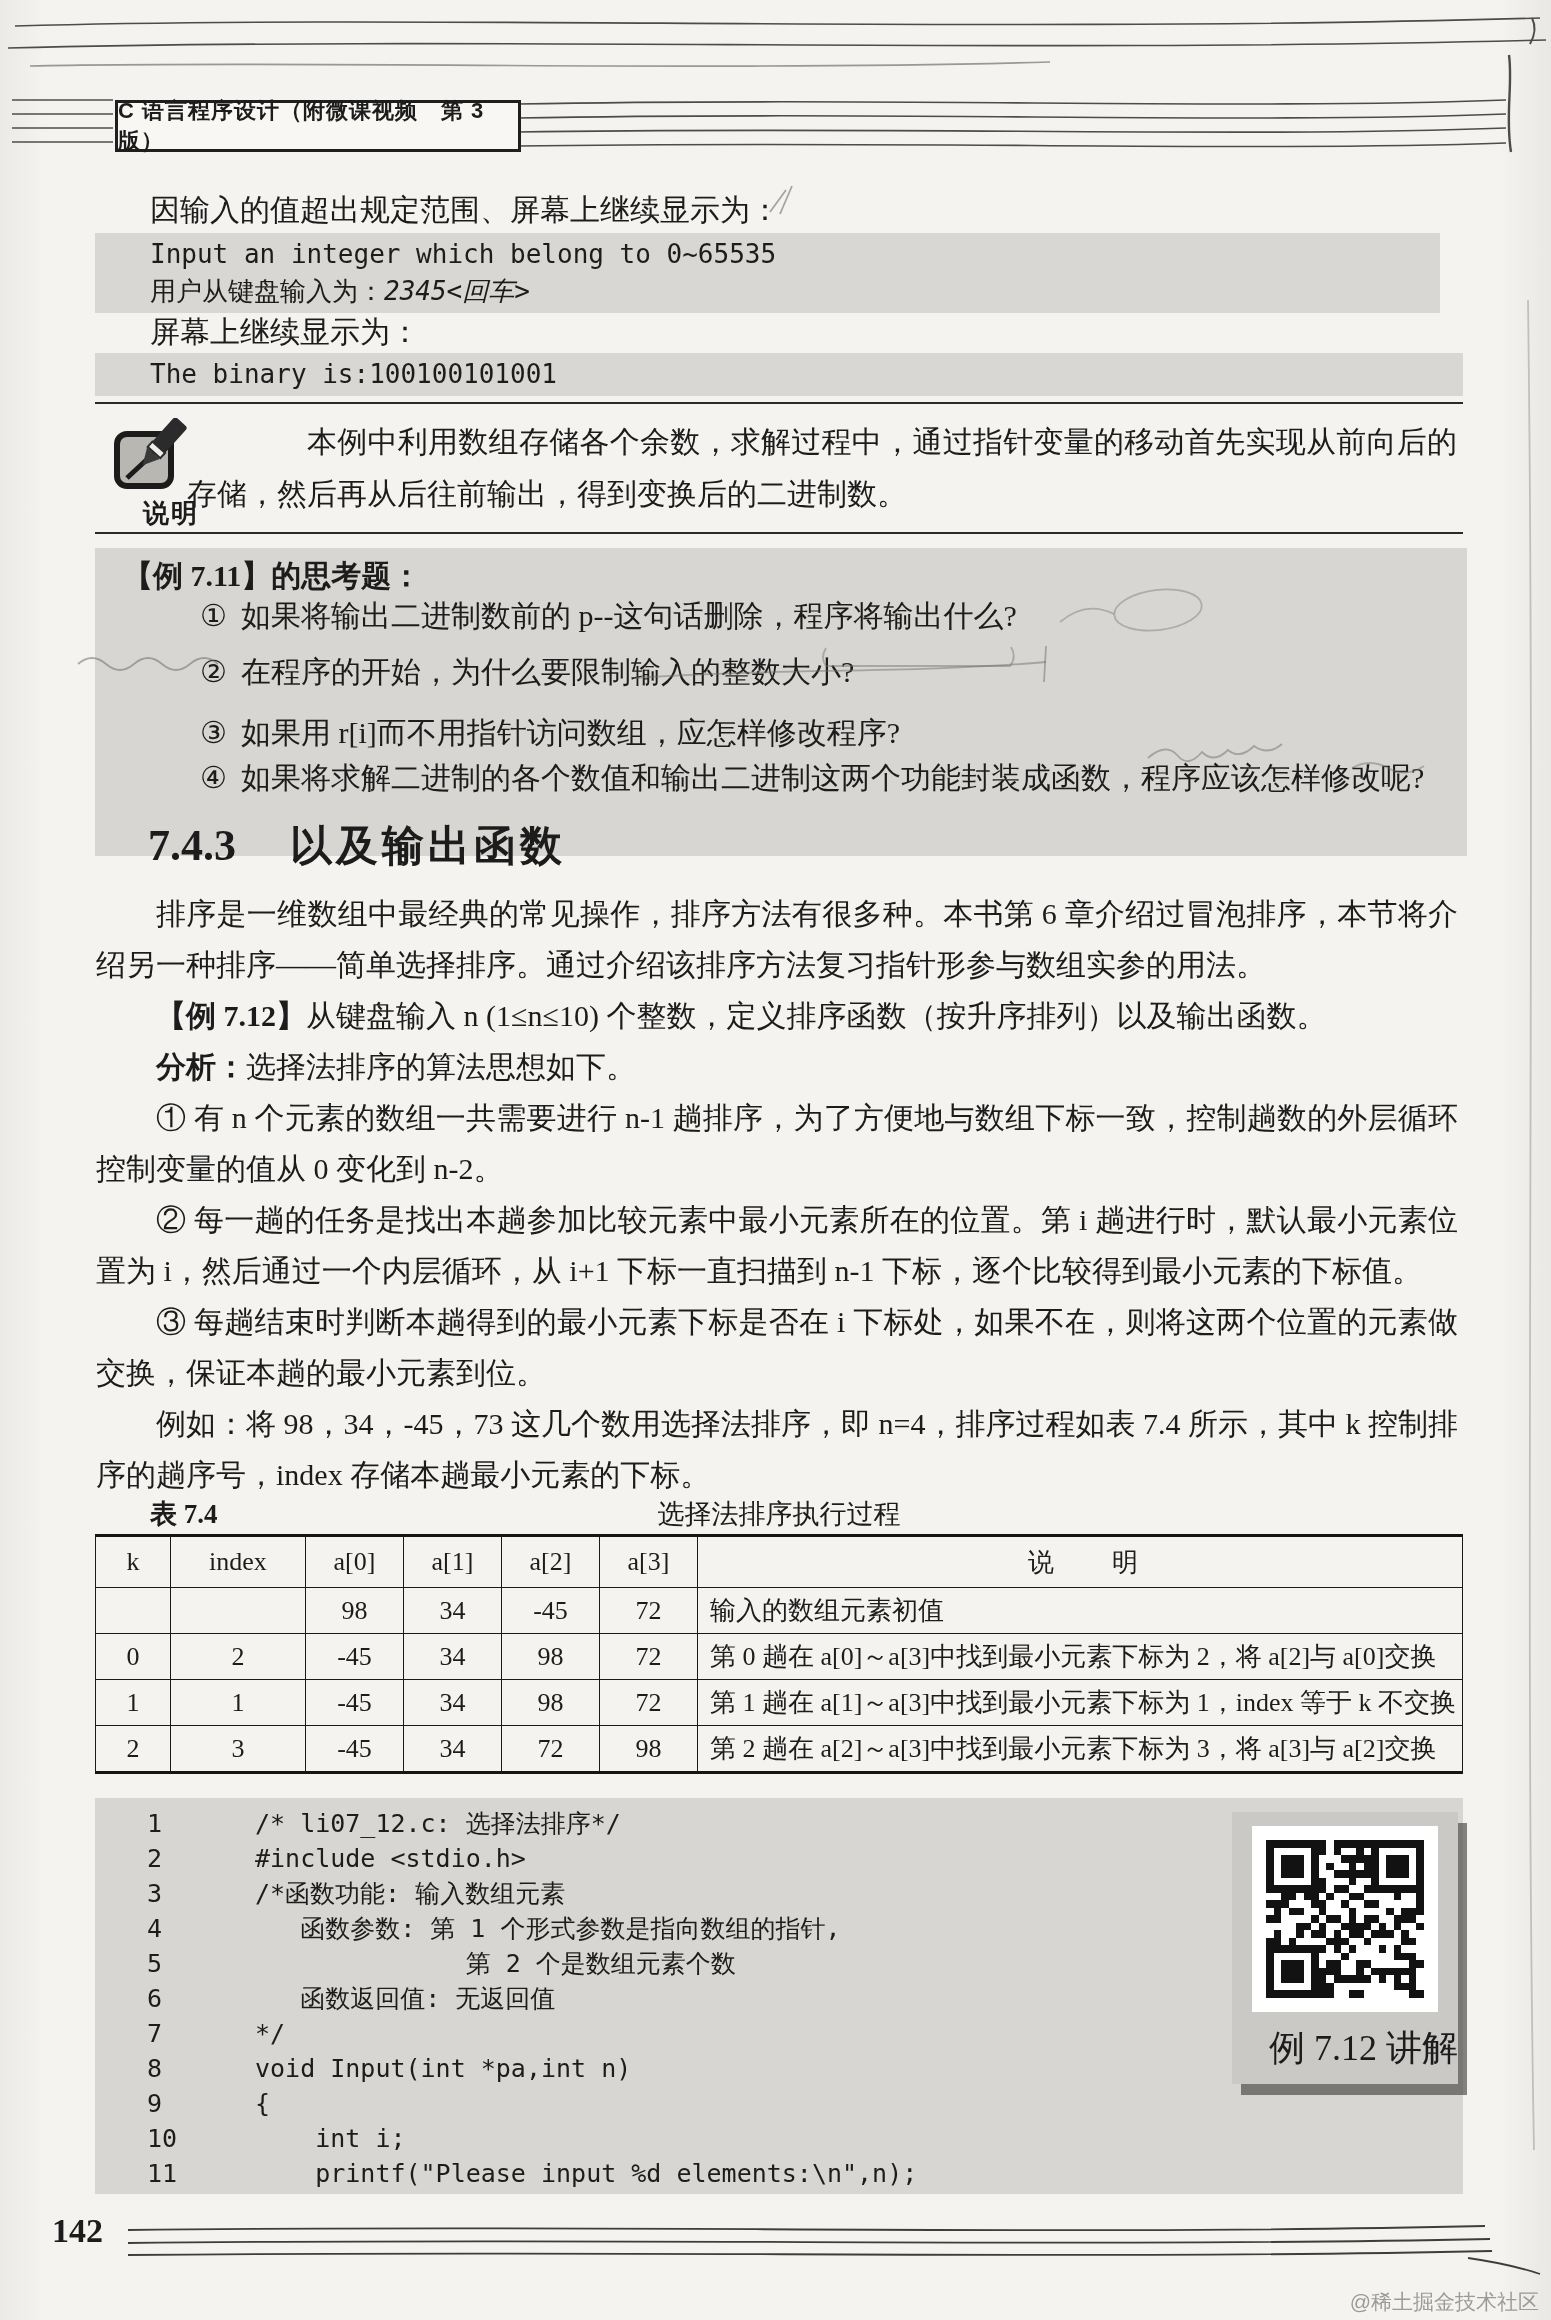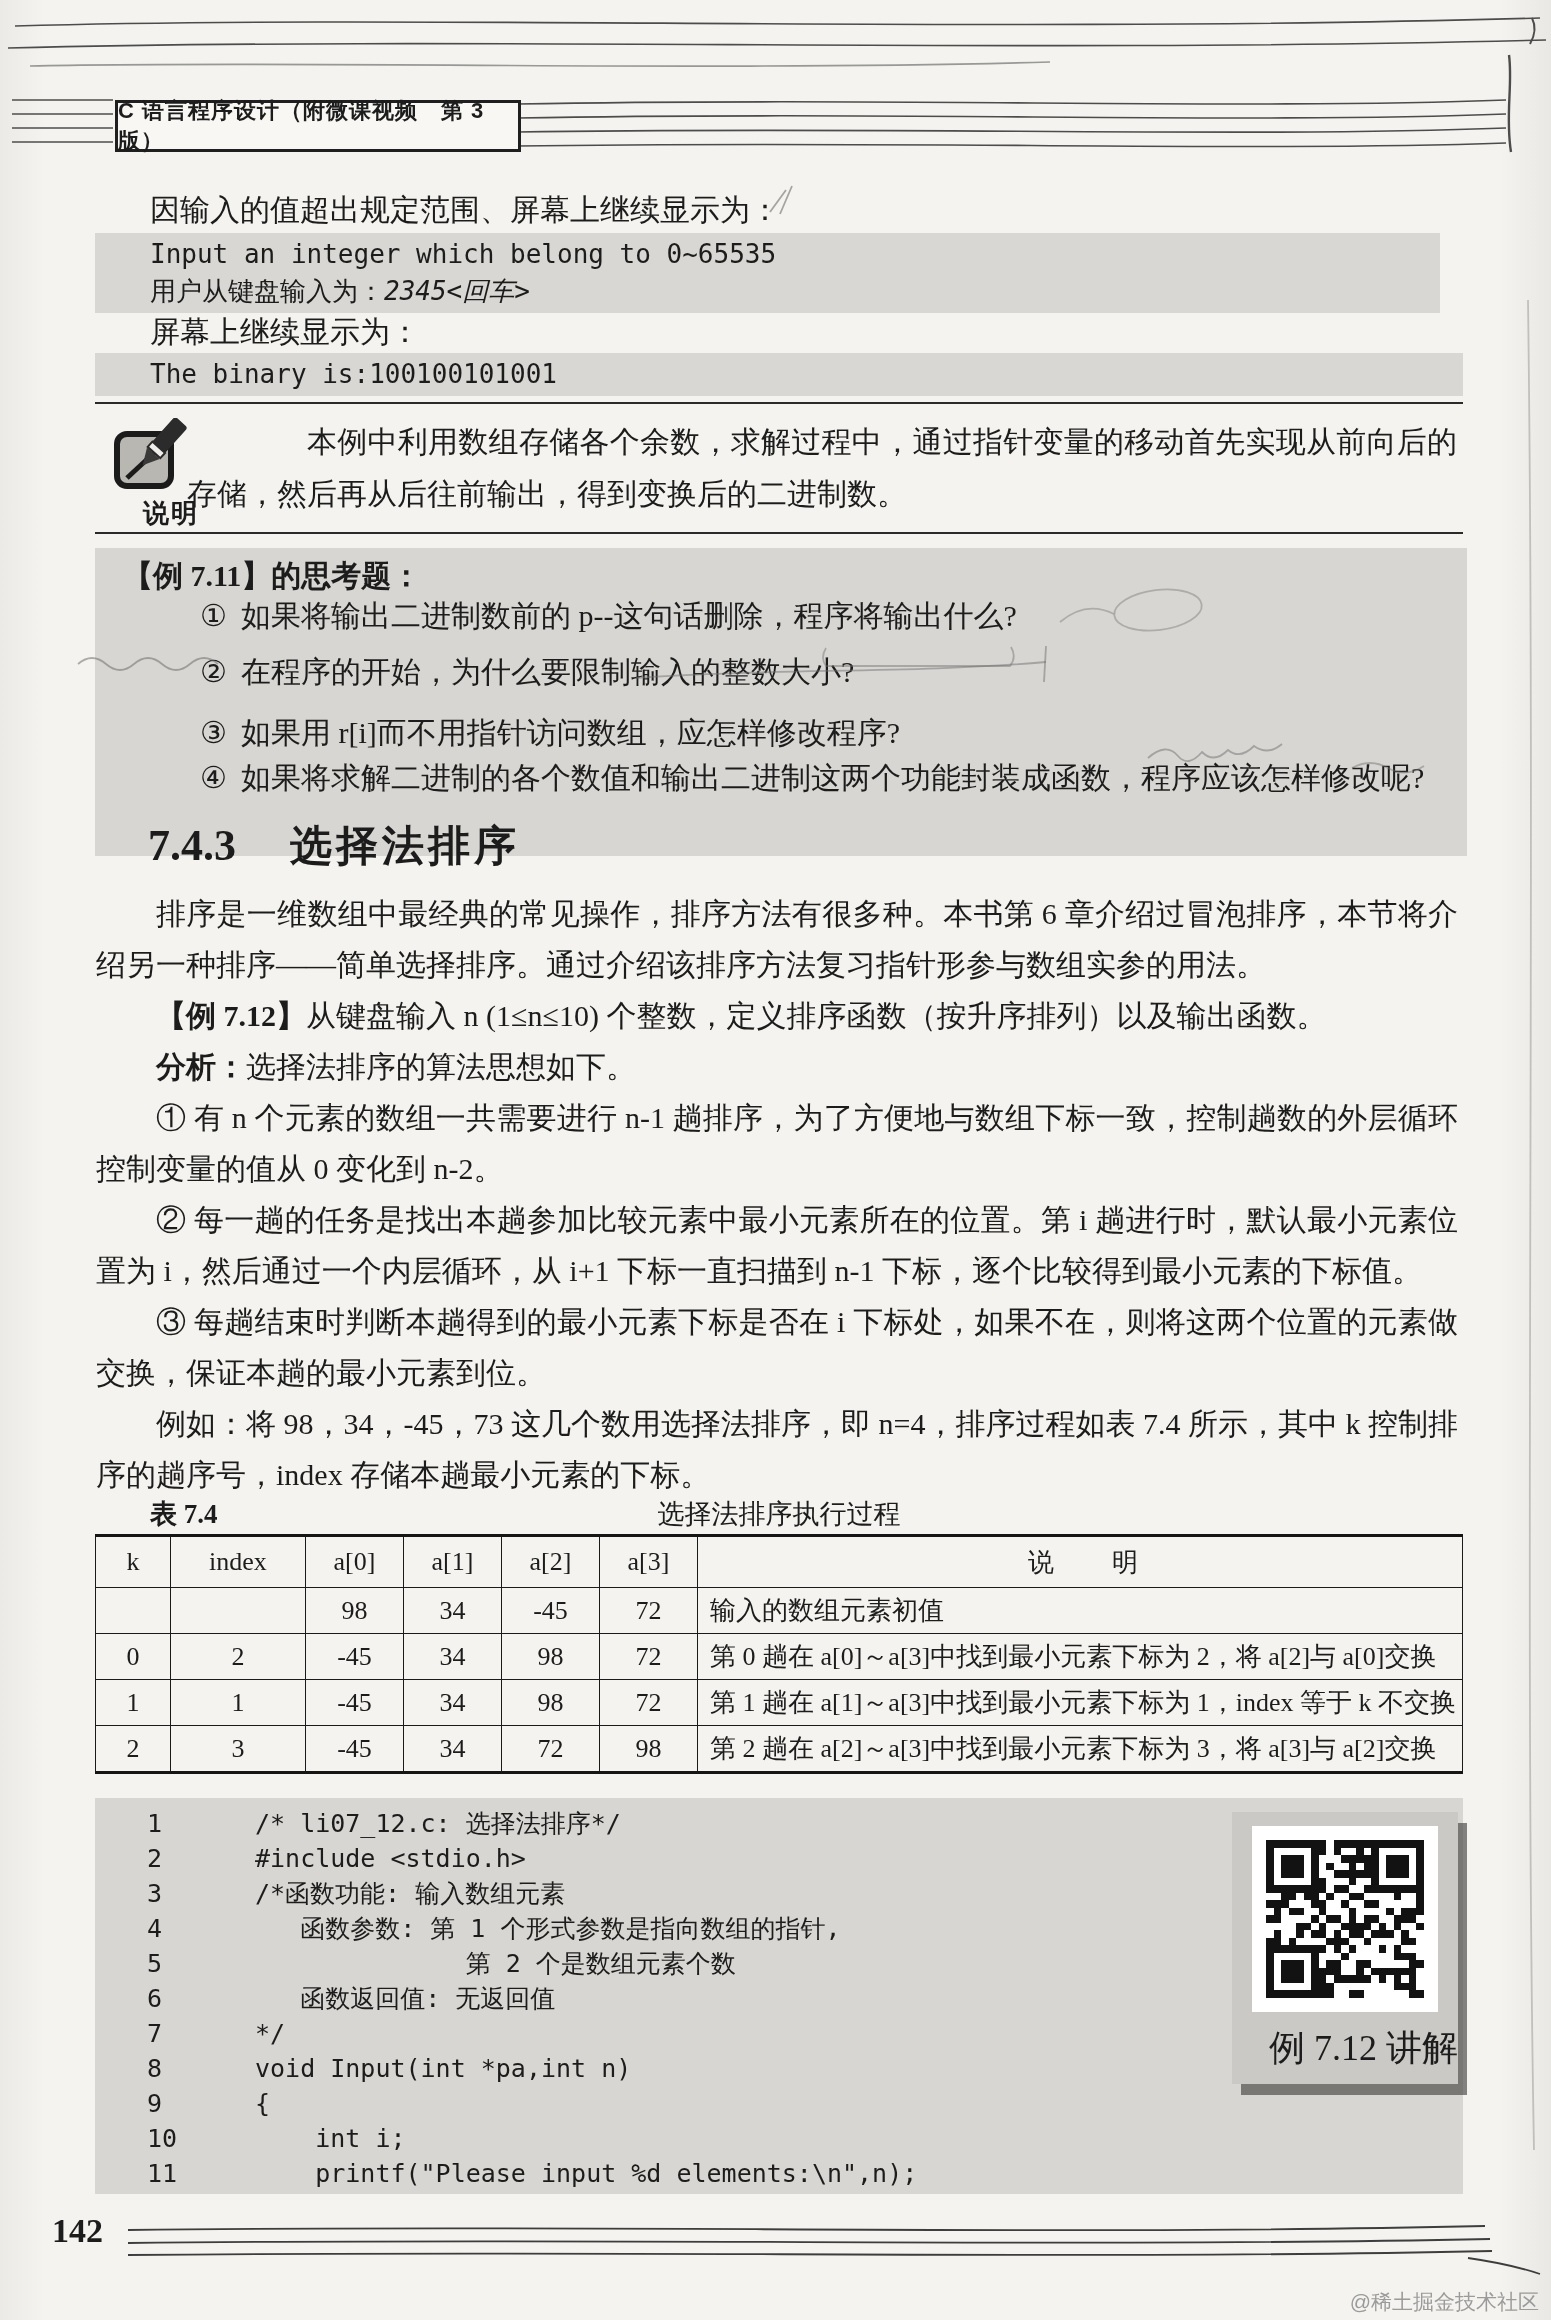--- a/index.html
+++ b/index.html
@@ -147,21 +147,21 @@
       <path d="M826 648 q-6 10 0 18 h184 q7 -9 1 -19" stroke-opacity=".45"></path>
       <ellipse cx="1158" cy="610" rx="44" ry="20" transform="rotate(-7 1158 610)" stroke-opacity=".4"></ellipse>
       <path d="M1060 622 q26 -22 54 -8" stroke-opacity=".4"></path>
       <path d="M1148 758 q18 -16 30 -2 q10 12 24 -4 q12 12 26 -2 q12 10 26 -4 q14 10 28 -2" stroke-opacity=".5"></path>
       <path d="M1352 768 q18 -10 36 0 q18 10 36 -2" stroke-opacity=".45"></path>
     </g>
   </svg>
 
   <div class="abs section-heading">
     <span class="no">7.4.3</span>
-    <span class="ti">选择法排序</span>
+    <span class="ti">以及输出函数</span>
   </div>
 
   <div class="abs paras">
     <p>排序是一维数组中最经典的常见操作，排序方法有很多种。本书第 6 章介绍过冒泡排序，本节将介绍另一种排序——简单选择排序。通过介绍该排序方法复习指针形参与数组实参的用法。</p>
     <p><span class="b">【例 7.12】</span><span>从键盘输入 n (1≤n≤10) 个整数，定义排序函数（按升序排列）以及输出函数。</span></p>
     <p><span class="b">分析：</span><span>选择法排序的算法思想如下。</span></p>
     <p>① 有 n 个元素的数组一共需要进行 n-1 趟排序，为了方便地与数组下标一致，控制趟数的外层循环控制变量的值从 0 变化到 n-2。</p>
     <p>② 每一趟的任务是找出本趟参加比较元素中最小元素所在的位置。第 i 趟进行时，默认最小元素位置为 i，然后通过一个内层循环，从 i+1 下标一直扫描到 n-1 下标，逐个比较得到最小元素的下标值。</p>
     <p>③ 每趟结束时判断本趟得到的最小元素下标是否在 i 下标处，如果不在，则将这两个位置的元素做交换，保证本趟的最小元素到位。</p>
     <p>例如：将 98，34，-45，73 这几个数用选择法排序，即 n=4，排序过程如表 7.4 所示，其中 k 控制排序的趟序号，index 存储本趟最小元素的下标。</p>

